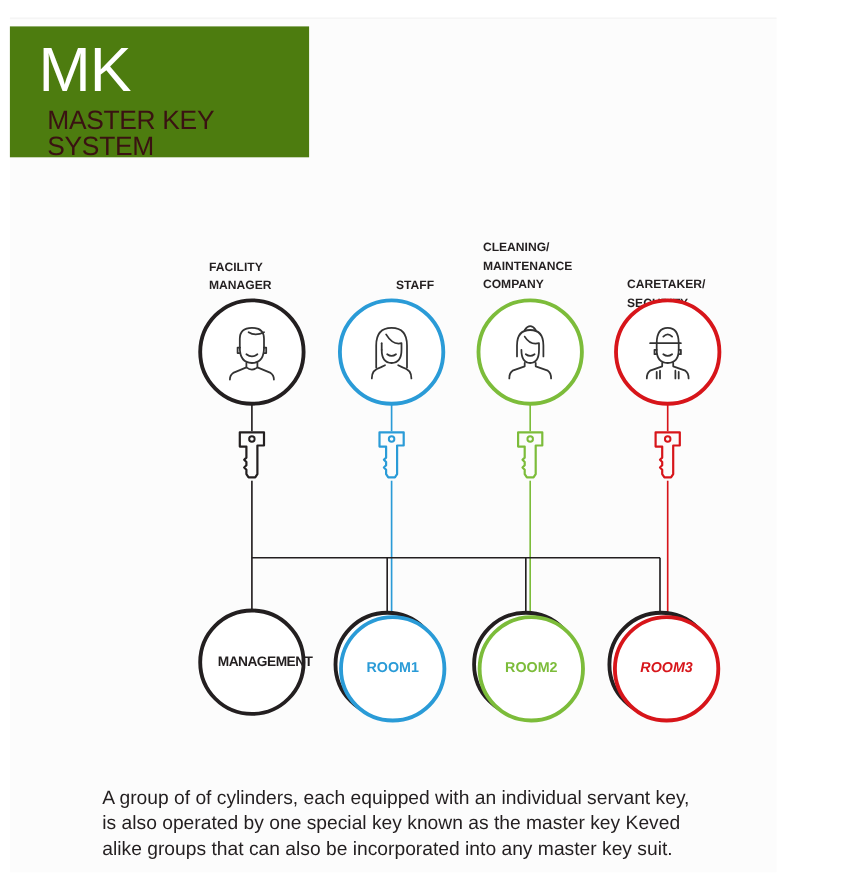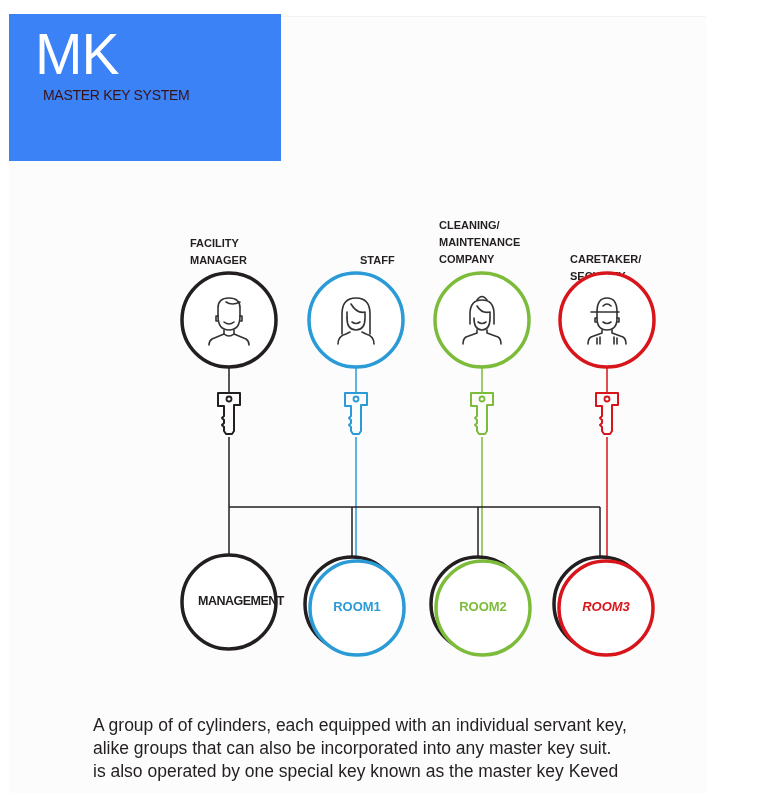--- a/index.html
+++ b/index.html
@@ -1,20 +1,20 @@
 <!DOCTYPE html>
 <html><head>
   <meta charset="utf-8">
   <style>
     html, body { margin: 0; padding: 0; background: #ffffff; }
     body { width: 768px; height: 801px; position: relative; overflow: hidden; font-family: "Liberation Sans", sans-serif; }
     .panel { position: absolute; left: 9px; top: 16px; width: 697px; height: 776px; background: #fcfcfc; border-top: 1px solid #f2f2f2; }
-    .brand { position: absolute; left: 9px; top: 14px; width: 272px; height: 147px; background: #3b82f6; }
+    .brand { position: absolute; left: 9px; top: 24px; width: 272px; height: 119px; background: #4d7c0f; }
     .brand-mk { position: absolute; left: 26px; top: 12px; font-size: 57px; line-height: 1; color: #ffffff; font-family: "Liberation Sans", sans-serif; letter-spacing: -1px; }
-    .brand-sub { position: absolute; left: 34px; top: 74px; font-size: 14px; line-height: 1; color: #3a1212; font-family: "Liberation Sans", sans-serif; letter-spacing: -0.3px; }
+    .brand-sub { position: absolute; left: 34px; top: 74px; font-size: 24px; line-height: 1; color: #3a1212; font-family: "Liberation Sans", sans-serif; letter-spacing: -0.3px; }
     .role-label { position: absolute; font-weight: bold; font-size: 11px; line-height: 17px; color: #231f20; text-align: left; white-space: pre-line; }
     svg.diagram { position: absolute; left: 0; top: 0; }
     .room-label { position: absolute; font-weight: bold; font-size: 13px; text-align: center; width: 100px; transform: translateX(-50%); }
     .desc { position: absolute; left: 93px; top: 714px; width: 620px; font-size: 17.5px; line-height: 23px; color: #231f20; }
     .desc span { display: block; white-space: nowrap; }
   </style>
 </head>
 <body>
 
 <div class="panel"></div>
@@ -132,15 +132,15 @@
   </g>
 </svg>
 
 <div class="room-label" style="left:229px; top:594px; color:#231f20; font-size:12.5px; letter-spacing:-0.5px;margin-left:12px;">MANAGEMENT</div>
 <div class="room-label" style="left:357px; top:599px; color:#2a9bd7;">ROOM1</div>
 <div class="room-label" style="left:483px; top:599px; color:#7cbc3a;">ROOM2</div>
 <div class="room-label" style="left:606px; top:599px; color:#d7151a;font-style:italic;">ROOM3</div>
 
 <div class="desc">
   <span>A group of of cylinders, each equipped with an individual servant key,</span>
+  <span>is also operated by one special key known as the master key Keved</span>
   <span>alike groups that can also be incorporated into any master key suit.</span>
-  <span>is also operated by one special key known as the master key Keved</span>
 </div>
 
 </body></html>

